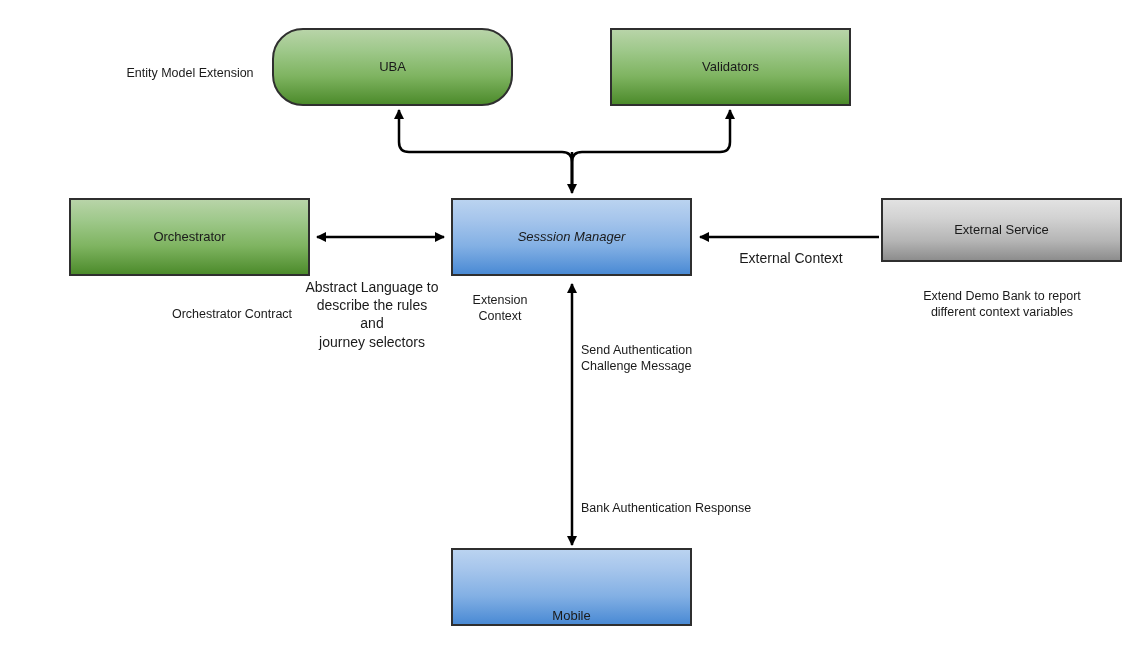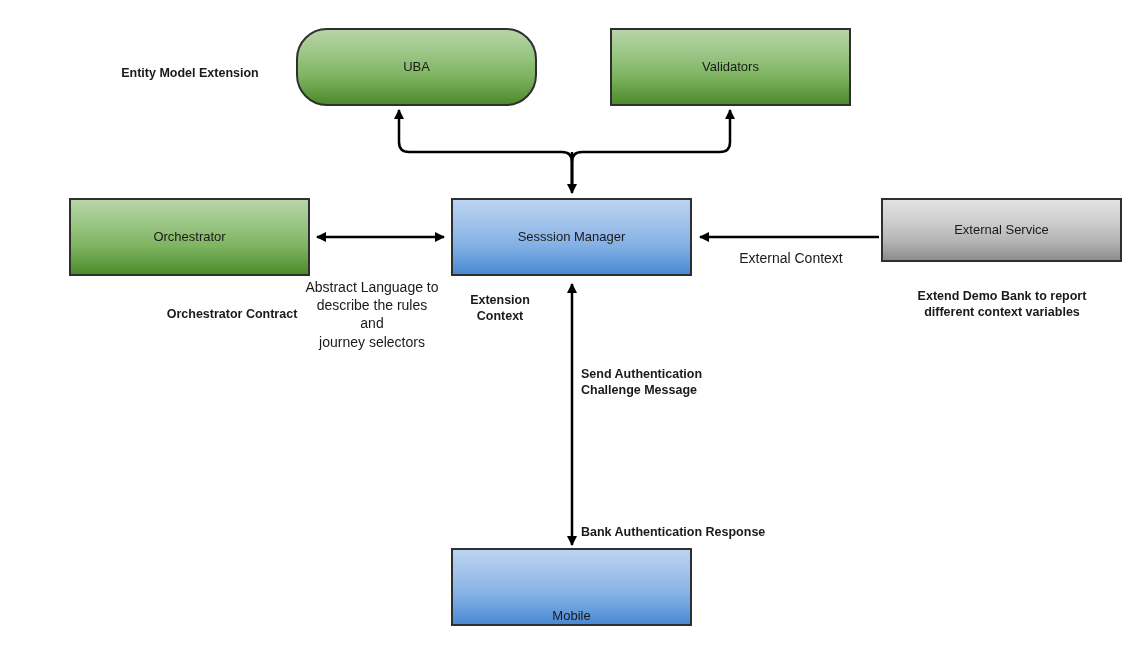--- a/index.html
+++ b/index.html
@@ -47,25 +47,25 @@
     background: linear-gradient(to bottom, #e2e2e2 0%, #d2d2d2 30%, #b5b5b5 68%, #8d8d8d 100%);
   }
   .label {
     position: absolute;
     font-size: 14px;
     color: #1a1a1a;
     line-height: 1.3;
     white-space: pre-line;
   }
   .label.bold {
-    font-weight: bold;
+    font-weight: normal;
     font-size: 12.5px;
   }
   .label.center { text-align: center; }
-  .label.left   { text-align: left; margin-top: 24px; }
+  .label.left   { text-align: left; }
 </style>
 </head>
 <body>
 
 <div id="canvas">
 
   <svg id="wires" viewBox="0 0 1140 645" xmlns="http://www.w3.org/2000/svg">
     <defs>
       <marker id="arrow-end" markerWidth="12" markerHeight="12" refX="9" refY="5" orient="auto" markerUnits="userSpaceOnUse">
         <path d="M0,0 L10,5 L0,10 z" fill="#000000"></path>
@@ -90,33 +90,33 @@
 
     <g>
       <path d="M 879,237 L 700,237" fill="none" stroke="#000000" stroke-width="2.5" marker-end="url(#arrow-end)"></path>
     </g>
 
     <g>
       <path d="M 572,545 L 572,284" fill="none" stroke="#000000" stroke-width="2.5" marker-start="url(#arrow-start)" marker-end="url(#arrow-end)"></path>
     </g>
   </svg>
 
-  <div class="node node-green" style="left:296px; top:28px; width:241px; height:78px;border-radius:31px;">
+  <div class="node node-green" style="left:272px; top:28px; width:241px; height:78px;border-radius:31px;">
     <span>UBA</span>
   </div>
 
   <div class="node node-green" style="left:610px; top:28px; width:241px; height:78px;">
     <span>Validators</span>
   </div>
 
   <div class="node node-green" style="left:69px; top:198px; width:241px; height:78px;">
     <span>Orchestrator</span>
   </div>
 
-  <div class="node node-blue" style="left:451px; top:198px; width:241px; height:78px;">
+  <div class="node node-blue" style="left:451px; top:198px; width:241px; height:78px;font-style:italic;">
     <span>Sesssion Manager</span>
   </div>
 
   <div class="node node-grey" style="left:881px; top:198px; width:241px; height:64px;">
     <span>External Service</span>
   </div>
 
   <div class="node node-blue" style="left:451px; top:548px; width:241px; height:78px;align-items:flex-end;">
     <span>Mobile</span>
   </div>

